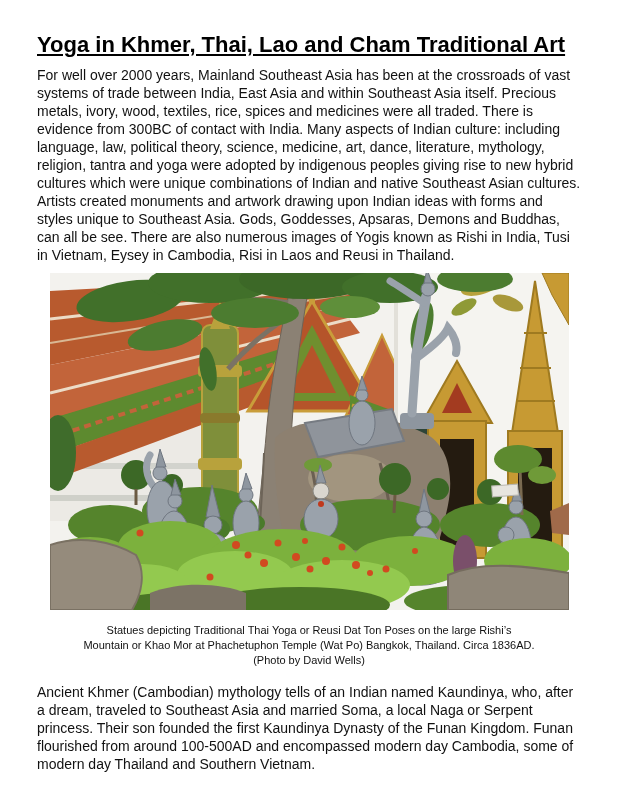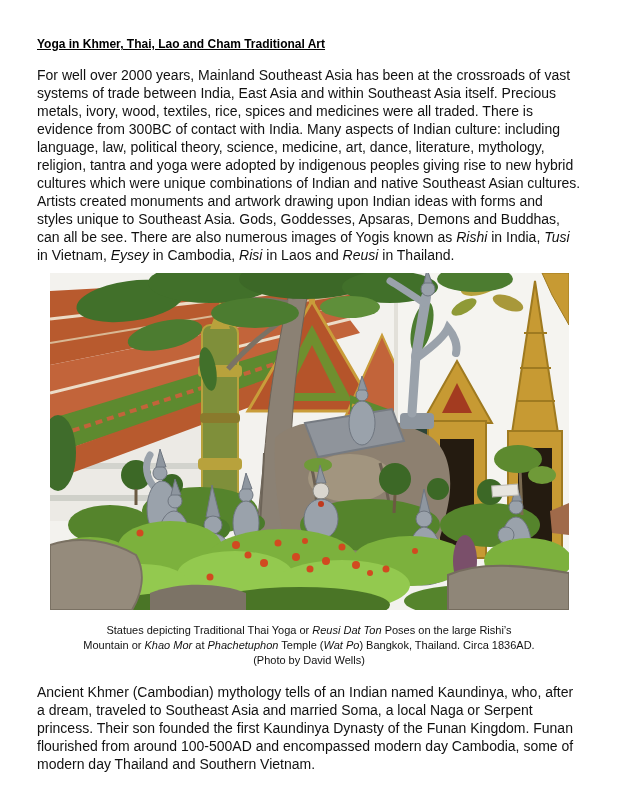--- a/index.html
+++ b/index.html
@@ -2,27 +2,27 @@
 <html><head>
 <meta charset="utf-8">
 <style>
   html,body{margin:0;padding:0;background:#ffffff;}
   body{
     width:618px;height:800px;overflow:hidden;
     font-family:"Liberation Sans",sans-serif;color:#111;
   }
   .page{padding:33px 37px 0 37px;}
   h1.doc-title{
-    font-size:12px;line-height:23px;font-weight:bold;margin:0 0 4px 0;
+    font-size:22px;line-height:23px;font-weight:bold;margin:0 0 4px 0;
     text-decoration:underline;color:#000;
   }
   .meta{font-size:13px;line-height:17px;color:#111;}
   p.body-text{font-size:14px;line-height:18px;margin:10px 0 0 0;color:#111;}
   p.body-text.second{margin-top:15px;}
-  .i{font-style:italic;}
+  .i{}
   figure.photo{margin:9px auto 0 auto;width:519px;padding:0;}
   figure.photo svg{display:block;}
   figcaption.caption{
     font-size:11px;line-height:15px;text-align:center;
     width:452px;margin:13px auto 0 auto;color:#111;
   }
   
   .statue{fill:#9aa2ab;stroke:#6f7680;stroke-width:1;}
   .statue-line{stroke:#9aa2ab;fill:none;stroke-linecap:round;}
   .hat{fill:#8e969f;stroke:#6f7680;stroke-width:1;}

